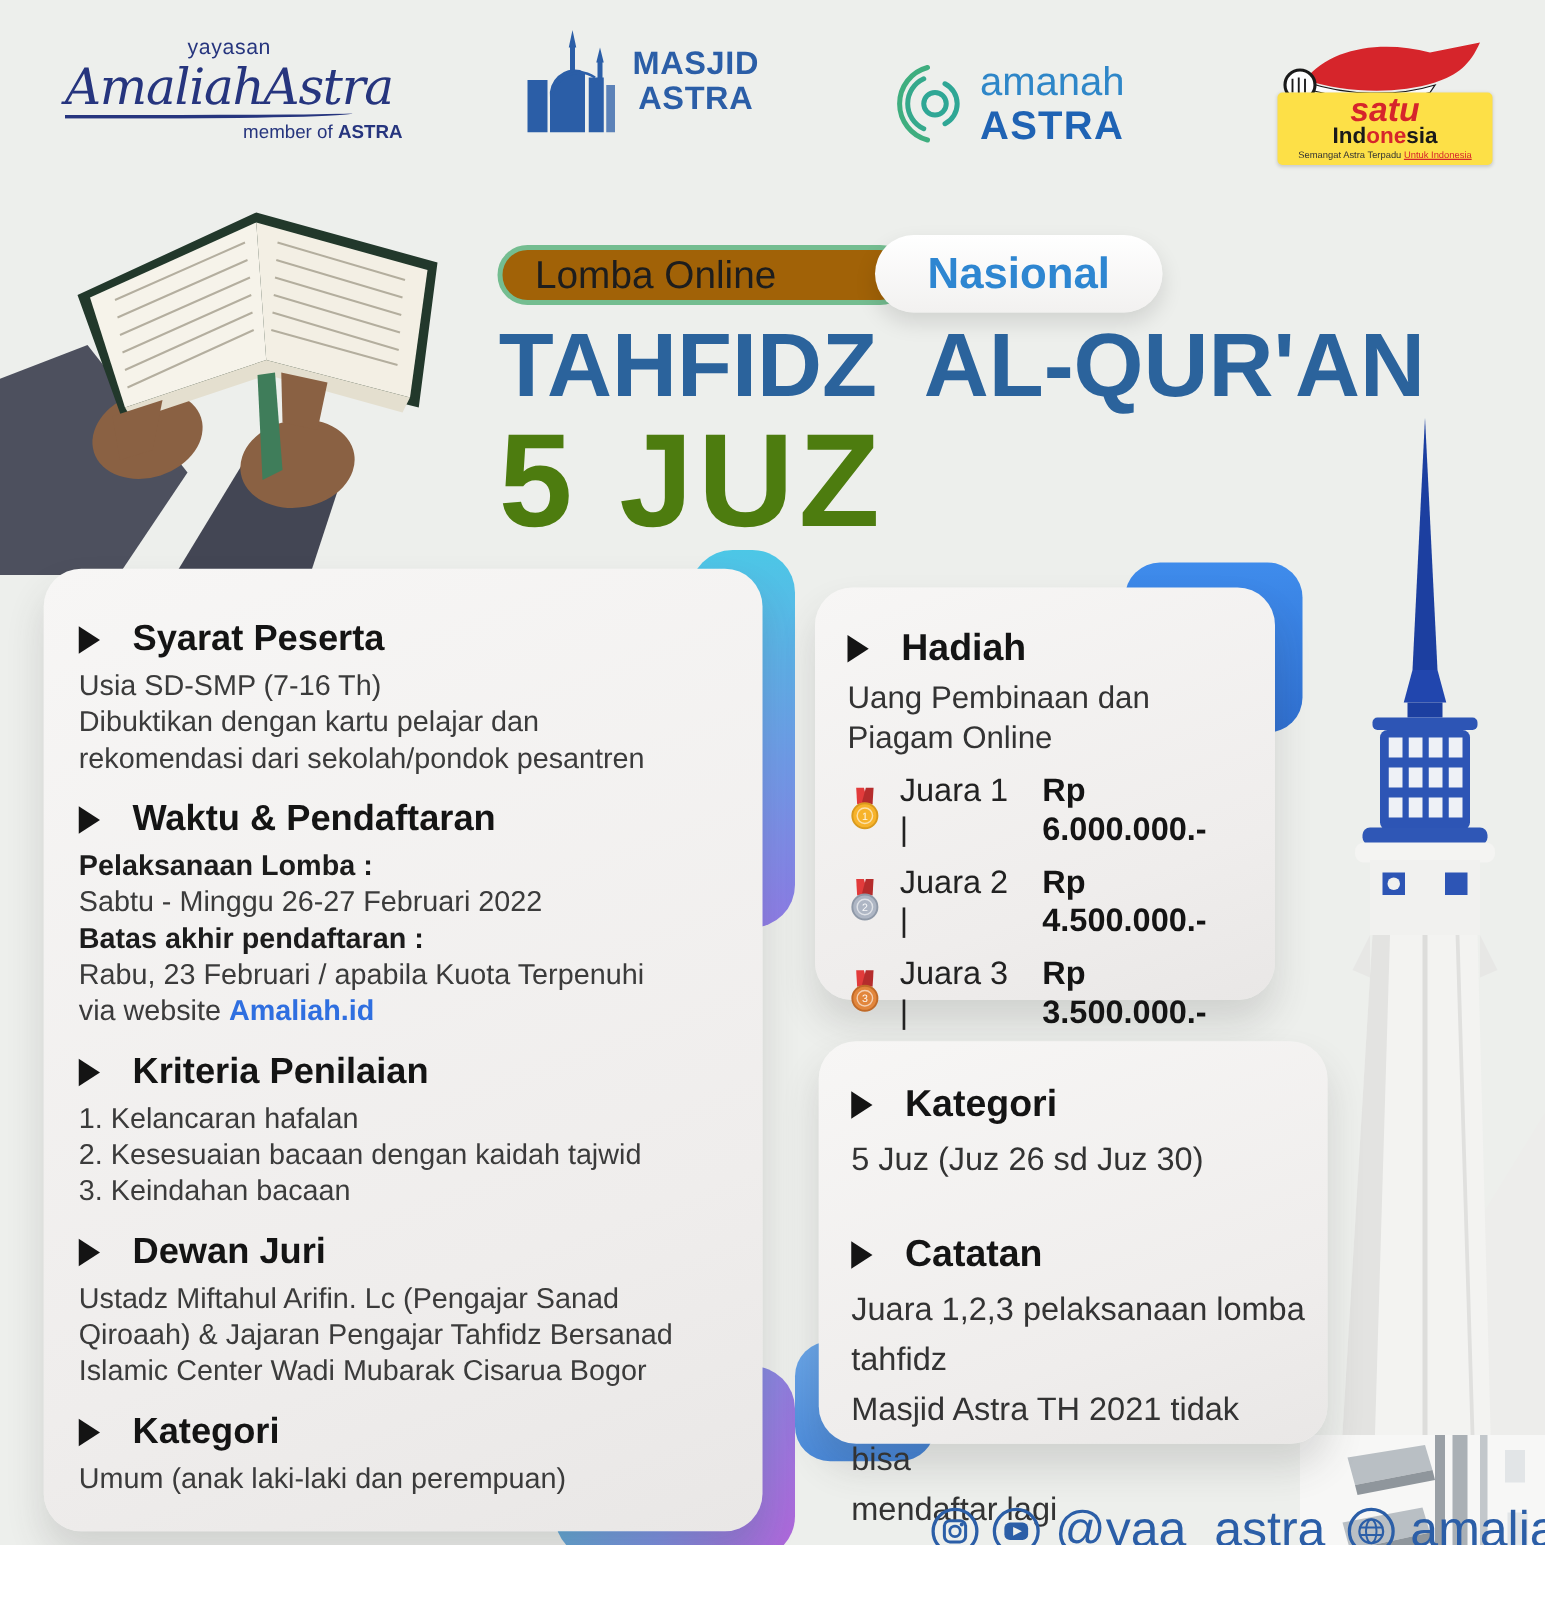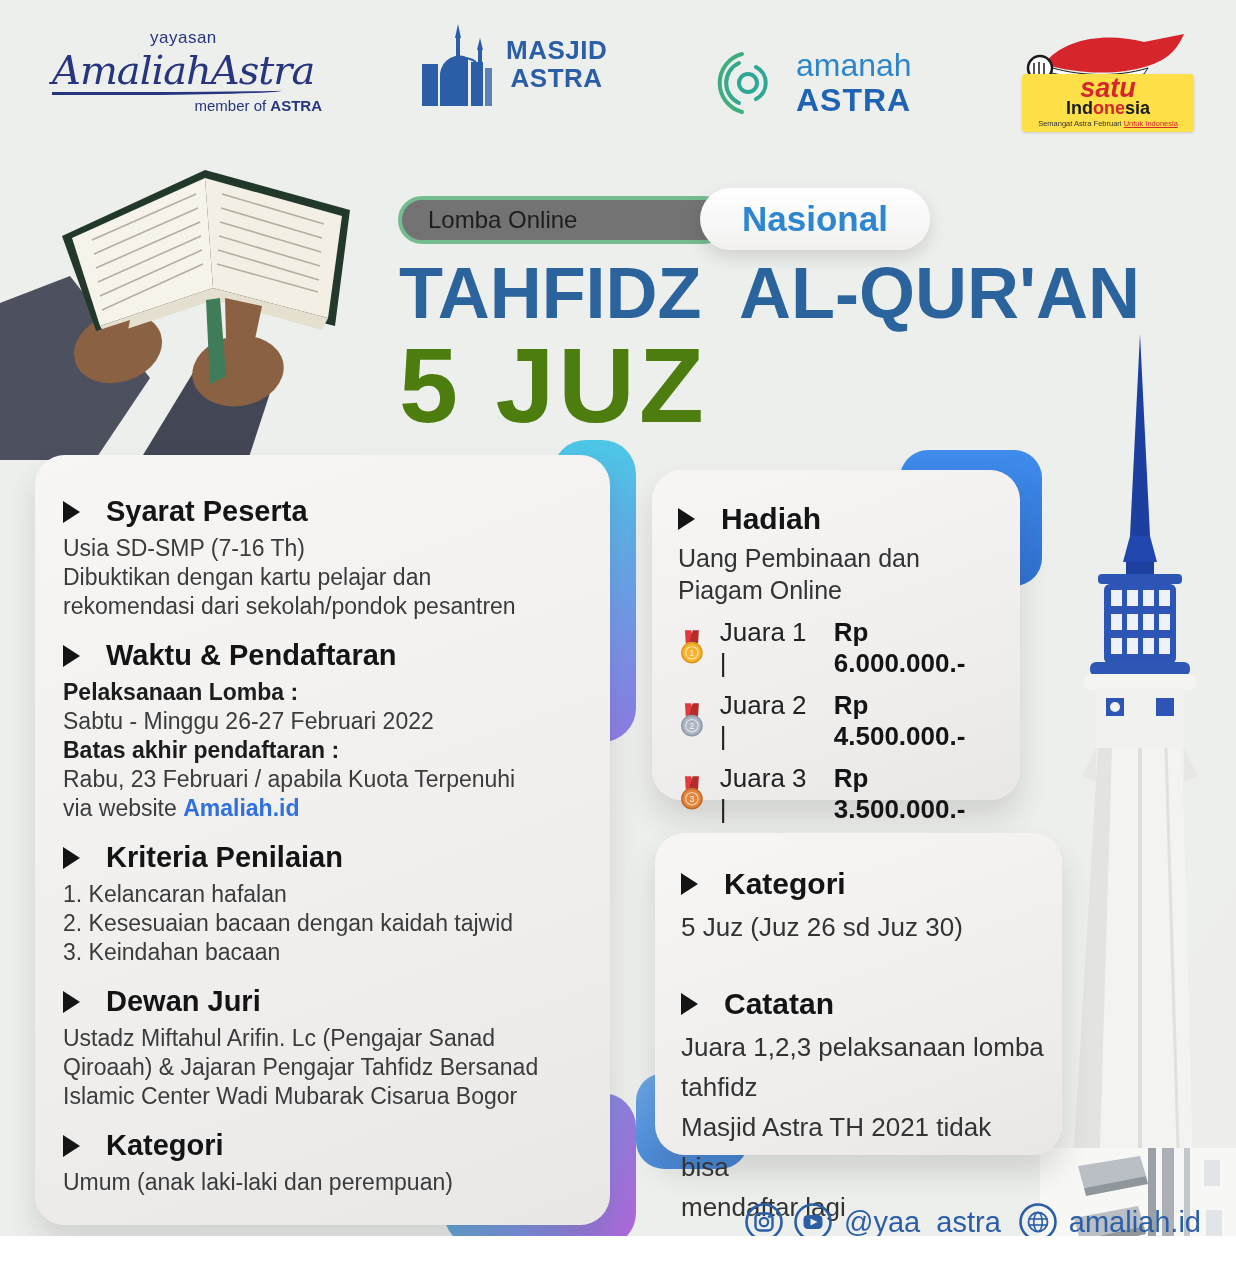--- a/index.html
+++ b/index.html
@@ -10,34 +10,34 @@
   .logo-amaliah{position:absolute;left:52px;top:28px;width:270px;color:#26357e;}
   .logo-amaliah .yayasan{font-size:17px;margin-left:98px;letter-spacing:.5px;}
   .logo-amaliah .script{font-family:"DejaVu Serif","Liberation Serif",serif;font-style:italic;font-size:40px;line-height:44px;letter-spacing:-1px;}
   .logo-amaliah .member{font-size:15px;text-align:right;margin-top:2px;border-top:0;}
   .logo-amaliah .member b{font-weight:bold;}
   .underline-swash{height:6px;border-bottom:3px solid #26357e;border-radius:0 0 100%/6px;width:230px;margin-top:-6px;}
 
   .logo-masjid{position:absolute;left:418px;top:22px;display:flex;align-items:center;gap:10px;color:#2b5ea7;text-align:center;}
   .logo-masjid .txt{font-weight:bold;font-size:26px;line-height:28px;letter-spacing:.5px;}
 
-  .logo-amanah{position:absolute;left:712px;top:48px;display:flex;align-items:center;gap:20px;}
+  .logo-amanah{position:absolute;left:712px;top:48px;display:flex;align-items:center;gap:8px;}
   .logo-amanah .l1{font-size:32px;color:#2e86c8;line-height:34px;}
   .logo-amanah .l2{font-size:32px;color:#1f63b4;font-weight:bold;line-height:36px;letter-spacing:1px;}
 
   .logo-satu{position:absolute;left:1016px;top:30px;width:185px;}
   .logo-satu .box{position:absolute;left:6px;top:44px;width:172px;height:58px;background:#fde047;border-radius:4px;box-shadow:0 1px 3px rgba(0,0,0,.15);text-align:center;}
   .logo-satu .satu{color:#d6252b;font-weight:bold;font-style:italic;font-size:27px;line-height:24px;margin-top:2px;}
   .logo-satu .indo{font-size:18px;font-weight:bold;color:#1a1a1a;line-height:17px;}
   .logo-satu .indo .red{color:#d6252b;}
   .logo-satu .tag{font-size:7.5px;color:#d6252b;margin-top:2px;}
   .logo-satu .tag .blk{color:#333;}
 
   
-  .badge1{position:absolute;left:398px;top:196px;width:330px;height:48px;border:4px solid #74bd90;border-radius:28px;background:#737373;display:flex;align-items:center;padding-left:26px;box-sizing:border-box;font-size:24px;color:#1d1d1d;}
+  .badge1{position:absolute;left:398px;top:196px;width:330px;height:48px;border:4px solid #74bd90;border-radius:28px;background:#a16207;display:flex;align-items:center;padding-left:26px;box-sizing:border-box;font-size:31px;color:#1d1d1d;}
   .badge2{position:absolute;left:700px;top:188px;width:230px;height:62px;background:linear-gradient(180deg,#ffffff,#f2f1f0);border-radius:31px;box-shadow:0 8px 18px rgba(0,0,0,.12);display:flex;align-items:center;justify-content:center;font-size:35px;font-weight:bold;color:#2e86d1;}
   .title1{position:absolute;left:399px;top:252px;font-size:72px;font-weight:800;color:#2b639c;letter-spacing:0px;white-space:pre;}
   .title2{position:absolute;left:399px;top:325px;font-size:106px;font-weight:700;color:#4d7c0f;letter-spacing:4px;}
 
   
   .quran{position:absolute;left:0;top:128px;}
   .minaret{position:absolute;left:1000px;top:330px;}
 
   
   .accent-top{position:absolute;left:552px;top:440px;width:84px;height:302px;border-radius:34px;background:linear-gradient(180deg,#4cc7e6 0%,#6f9ce8 55%,#8f7ce6 100%);}
@@ -67,21 +67,21 @@
   .harapan .h1{font-size:25px;color:#222;line-height:29px;}
   .harapan .h2{font-size:26px;font-weight:bold;color:#141414;line-height:31px;}
 
   
   .card3 .sec-h{font-size:30px;}
   .card3 .line{font-size:26px;line-height:40px;color:#333;margin:0;}
   .card3 .gap{height:22px;}
 
   
   .footer{position:absolute;left:744px;top:1202px;display:flex;align-items:center;gap:9px;color:#2b5ea7;}
-  .footer .txt{font-size:29px;color:#2b5ea7;margin:0 8px 0 2px;}
+  .footer .txt{font-size:40px;color:#2b5ea7;margin:0 8px 0 2px;}
 </style>
 </head>
 <body>
 
 <div class="page">
 
   <svg class="quran" width="420" height="332" viewBox="0 0 420 332">
     <g>
       <polygon points="0,175 70,148 150,250 95,332 0,332" fill="#4d505e"></polygon>
       <polygon points="140,332 205,225 270,265 248,332" fill="#434654"></polygon>
@@ -208,21 +208,21 @@
       <path d="M28 34 C 48 8, 90 2, 128 12 L 168 4 C 160 22, 150 30, 132 36 C 100 46, 60 44, 28 34 z" fill="#d6252b"></path>
       <path d="M30 36 C 60 46, 100 48, 132 38 L 128 44 C 100 52, 62 50, 32 42 z" fill="#fff" stroke="#1a1a1a" stroke-width="1"></path>
       <circle cx="24" cy="38" r="12" fill="#fff" stroke="#1a1a1a" stroke-width="2.5"></circle>
       <line x1="18" y1="33" x2="18" y2="44" stroke="#1a1a1a" stroke-width="1.5"></line>
       <line x1="23" y1="32" x2="23" y2="45" stroke="#1a1a1a" stroke-width="1.5"></line>
       <line x1="28" y1="33" x2="28" y2="44" stroke="#1a1a1a" stroke-width="1.5"></line>
     </svg>
     <div class="box">
       <div class="satu">satu</div>
       <div class="indo"><span>Ind</span><span class="red">one</span><span>sia</span></div>
-      <div class="tag"><span class="blk">Semangat Astra Februari </span><span style="text-decoration:underline;">Untuk Indonesia</span></div>
+      <div class="tag"><span class="blk">Semangat Astra Terpadu </span><span style="text-decoration:underline;">Untuk Indonesia</span></div>
     </div>
   </div>
 
   <div class="badge1">
       <span>Lomba Online</span>
     </div>
   <div class="badge2">
       <span>Nasional</span>
     </div>
   <div class="title1">TAHFIDZ  AL-QUR'AN</div>

